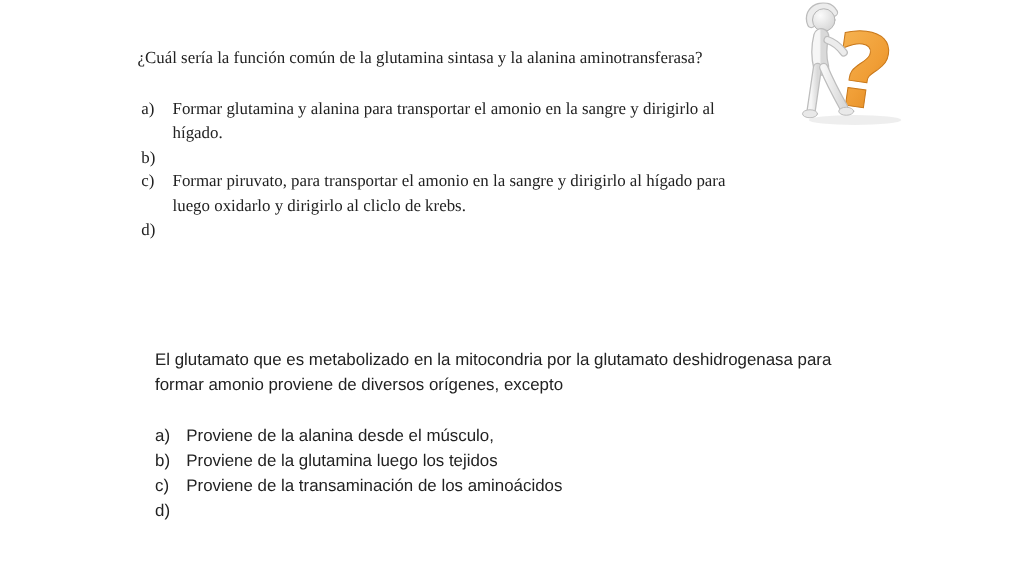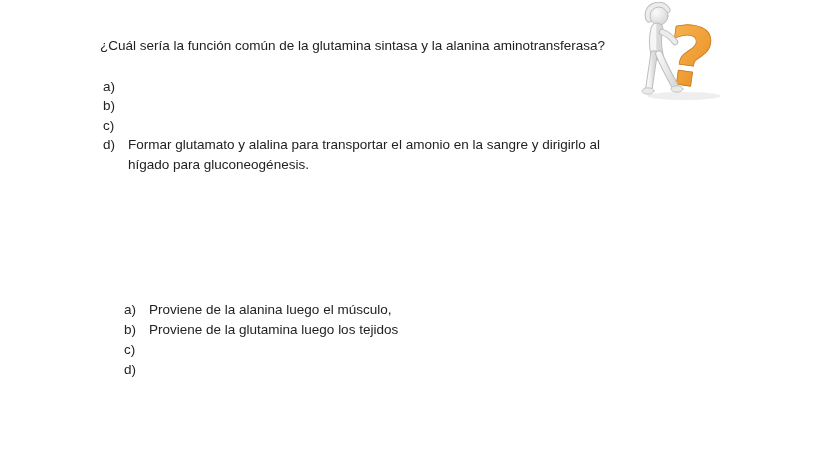--- a/index.html
+++ b/index.html
@@ -6,21 +6,21 @@
   .slide {
     position: relative;
     width: 828px;
     height: 466px;
     background: #ffffff;
     overflow: hidden;
     font-family: "Liberation Sans", sans-serif;
     color: #222222;
   }
   .q-block { position: absolute; }
-  .q-block1 { left: 100px; top: 36px; width: 640px; }
+  .q-block1 { left: 110px; top: 36px; width: 640px; font-family: Liberation Serif, serif; }
   .q-block2 { left: 124px; top: 278px; width: 660px; }
   .q-text {
     font-size: 13.5px;
     line-height: 19.5px;
     white-space: pre-line;
   }
   .options { margin-top: 21px; }
   .q-block2 .options { margin-top: 22px; }
   .opt-row { display: flex; align-items: flex-start; }
   .q-block1 .opt-row { padding-left: 3px; }
@@ -49,47 +49,52 @@
 </head>
 <body>
 
 <div class="slide">
 
   <div class="q-block q-block1">
     <div class="q-text">¿Cuál sería la función común de la glutamina sintasa y la alanina aminotransferasa?</div>
     <div class="options">
       <div class="opt-row">
         <span class="opt-label">a)</span>
+        <span class="opt-text">Formar glutamina y alanina para transportar el amonio en la sangre y dirigirlo al
+hígado.</span>
       </div>
       <div class="opt-row">
         <span class="opt-label">b)</span>
       </div>
       <div class="opt-row">
         <span class="opt-label">c)</span>
+        <span class="opt-text">Formar piruvato, para transportar el amonio en la sangre y dirigirlo al hígado para
+luego oxidarlo y dirigirlo al cliclo de krebs.</span>
       </div>
       <div class="opt-row">
         <span class="opt-label">d)</span>
-        <span class="opt-text">Formar glutamato y alalina para transportar el amonio en la sangre y dirigirlo al
-hígado para gluconeogénesis.</span>
       </div>
     </div>
   </div>
 
   <div class="q-block q-block2">
+    <div class="q-text">El glutamato que es metabolizado en la mitocondria por la glutamato deshidrogenasa para
+formar amonio  proviene de diversos orígenes, excepto</div>
     <div class="options">
       <div class="opt-row">
         <span class="opt-label">a)</span>
-        <span class="opt-text">Proviene de la alanina luego el músculo,</span>
+        <span class="opt-text">Proviene de la alanina desde el músculo,</span>
       </div>
       <div class="opt-row">
         <span class="opt-label">b)</span>
         <span class="opt-text">Proviene de la glutamina luego los tejidos</span>
       </div>
       <div class="opt-row">
         <span class="opt-label">c)</span>
+        <span class="opt-text">Proviene de la transaminación de los aminoácidos</span>
       </div>
       <div class="opt-row">
         <span class="opt-label">d)</span>
       </div>
     </div>
   </div>
 
   <div class="illustration">
     <svg width="88" height="100" viewBox="0 0 88 100">
       <defs>

